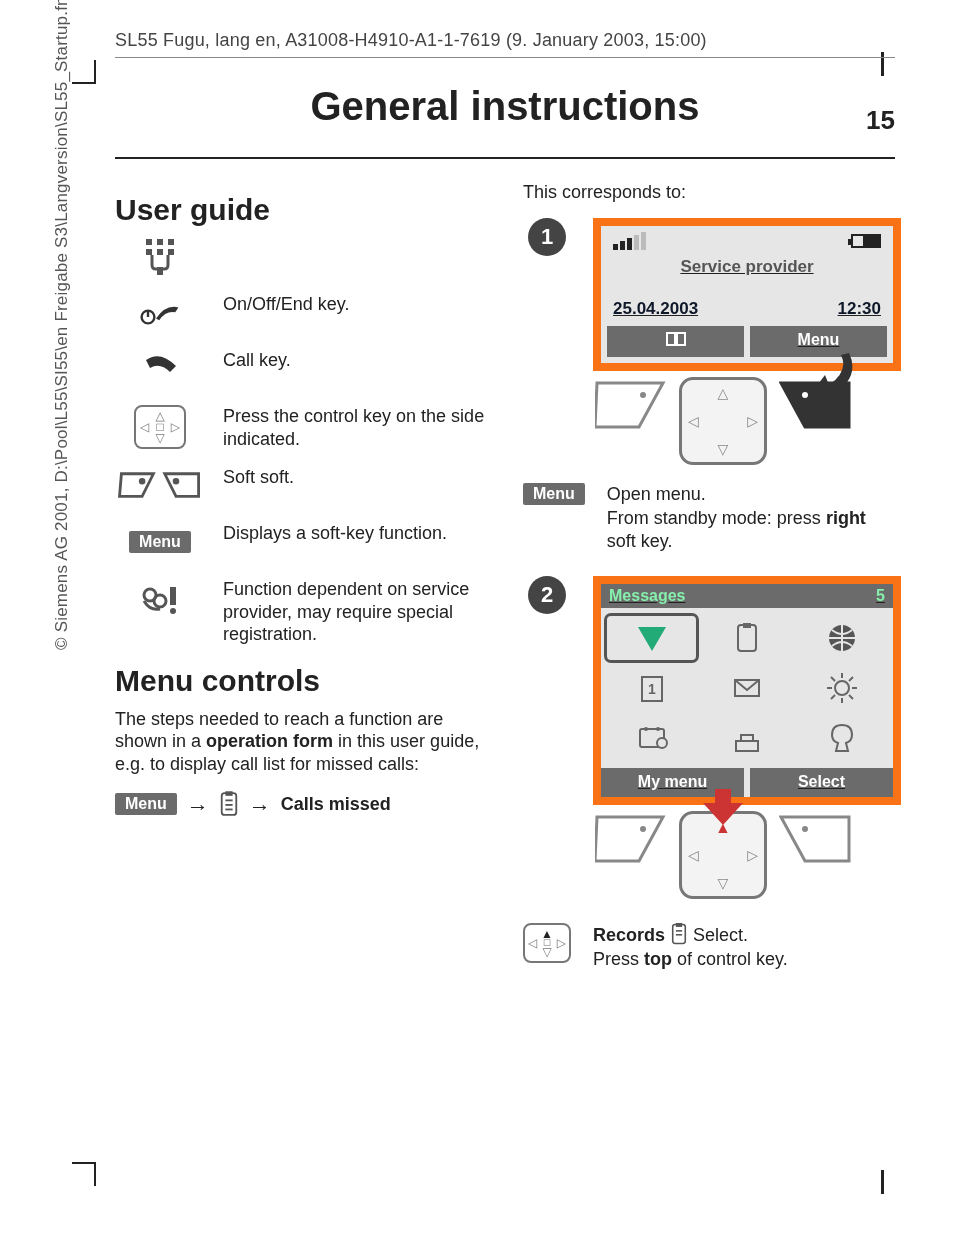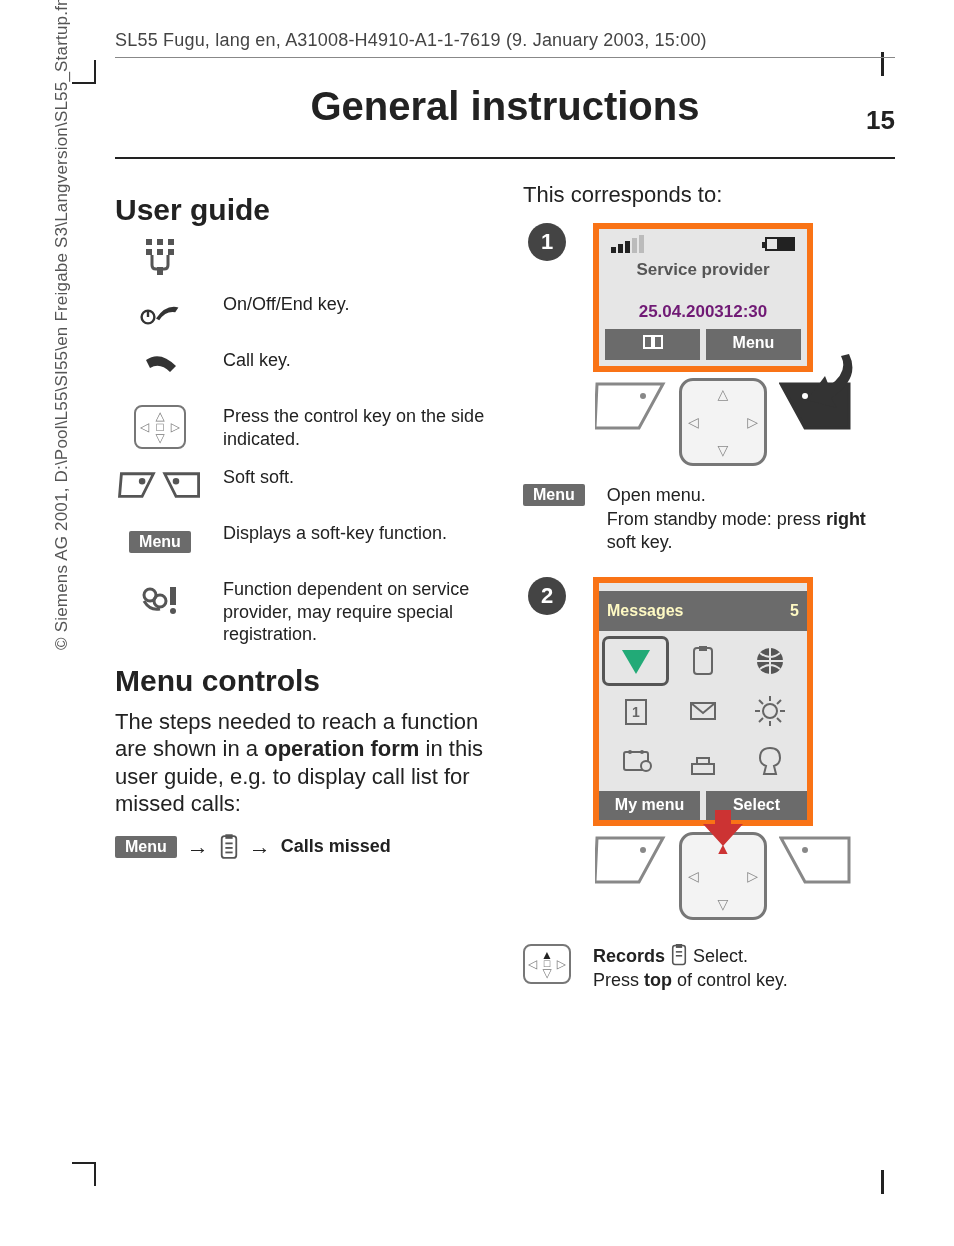--- a/index.html
+++ b/index.html
@@ -75,21 +75,21 @@
 
   .cols { display: flex; gap: 36px; }
   .col { flex: 1; min-width: 0; }
 
   h2 {
     font-size: 30px;
     font-weight: bold;
     margin-bottom: 10px;
     margin-top: 12px;
   }
-  .lead { font-size: 22px; line-height: 1.25; margin-bottom: 16px; }
+  .lead { font-size: 18px; line-height: 1.25; margin-bottom: 16px; }
 
   .sym-row { display: flex; align-items: flex-start; gap: 18px; margin-bottom: 16px; }
   .sym-cell { width: 90px; display:flex; justify-content:center; align-items:center; min-height:40px; }
   .sym-desc { flex:1; font-size: 18px; line-height:1.25; }
 
   .menu-chip {
     display:inline-block;
     background:#6b6b6b;
     color:#fff;
     font-weight:bold;
@@ -107,56 +107,56 @@
   .step-marker { flex:0 0 48px; display:flex; justify-content:center; }
   .circ-num {
     width:38px; height:38px; border-radius:50%;
     background:#444; color:#fff; font-weight:bold;
     display:flex; align-items:center; justify-content:center;
     font-size:22px;
   }
   .step-body { flex:1; font-size:18px; line-height:1.3; }
 
   .phone {
-    width: 220px; border:6px solid #f97316; background:#e6e6e6;
-    padding:6px; position:relative;
+    width: 308px; border:8px solid #f97316; background:#e6e6e6;
+    padding:6px; position:relative;text-decoration:underline;
   }
   .phone .status { display:flex; justify-content:space-between; padding:2px 6px 6px; }
   .signal { display:flex; align-items:flex-end; gap:2px; height:16px; }
   .signal span { width:5px; background:#222; }
   .signal span:nth-child(1){height:6px}
   .signal span:nth-child(2){height:9px}
   .signal span:nth-child(3){height:12px}
   .signal span:nth-child(4){height:15px; background:#bbb}
   .signal span:nth-child(5){height:18px; background:#bbb}
   .batt { width:30px; height:14px; border:2px solid #222; position:relative; }
   .batt::after { content:""; position:absolute; left:-5px; top:3px; width:4px; height:6px; background:#222; }
   .batt-fill{ position:absolute; right:0; top:0; bottom:0; width:60%; background:#222; }
   .provider { text-align:center; font-weight:bold; color:#555; font-size:17px; margin-bottom:20px; }
-  .date-row { display:flex; justify-content:center; font-weight:bold; font-size:17px; padding:0 6px 6px; color:#701a75; }
+  .date-row { display:flex; justify-content:space-between; font-weight:bold; font-size:17px; padding:0 6px 6px; color:#0f172a; }
   .softbar { display:flex; gap:6px; }
   .softbtn { flex:1; background:#6b6b6b; color:#fff; text-align:center; font-weight:bold; padding:4px 0; font-size:16px; }
 
   .ctrl-cluster { position:relative; width:260px; height:90px; margin-top:6px; }
   .skey { position:absolute; top:4px; width:72px; height:50px; }
   .skey svg { width:100%; height:100%; }
   .skey.left { left:2px; }
   .skey.right { right:2px; }
   .dpad { position:absolute; left:50%; top:0; transform:translateX(-50%); width:88px; height:88px; }
   .dpad-ring { width:88px; height:88px; border:3px solid #777; border-radius:14px; position:relative; background:#f3f3f3; }
   .dpad-tri { position:absolute; font-size:14px; color:#888; }
   .dpad-tri.active { color:#222; font-size:16px; font-weight:bold; }
   .dpad-up{top:4px; left:50%; transform:translateX(-50%);}
   .dpad-down{bottom:4px; left:50%; transform:translateX(-50%);}
   .dpad-left{left:6px; top:50%; transform:translateY(-50%);}
   .dpad-right{right:6px; top:50%; transform:translateY(-50%);}
   .hl-arrow { position:absolute; }
 
   
-  .menu-hdr { display:flex; justify-content:space-between; background:#6b6b6b; color:#fef9c3; font-weight:bold; padding:10px 8px; font-size:16px;margin-top:8px;}
+  .menu-hdr { display:flex; justify-content:space-between; background:#6b6b6b; color:#86efac; font-weight:bold; padding:2px 8px; font-size:16px;}
   .grid3 { display:grid; grid-template-columns:repeat(3,1fr); gap:6px; padding:8px 6px; }
   .gicon { height:44px; display:flex; align-items:center; justify-content:center; font-size:26px; color:#555; }
   .gicon svg { width:34px; height:34px; }
   .gicon.active { outline:3px solid #555; border-radius:4px; color:#222;}
 
   .icon-svg { width:40px; height:40px; }
   .small-ctrl { width:52px; height:44px; border:2px solid #777; border-radius:8px; position:relative; display:flex; align-items:center; justify-content:center; font-size:12px; color:#777; }
   .small-ctrl .t{position:absolute}
 </style>
 </head>

